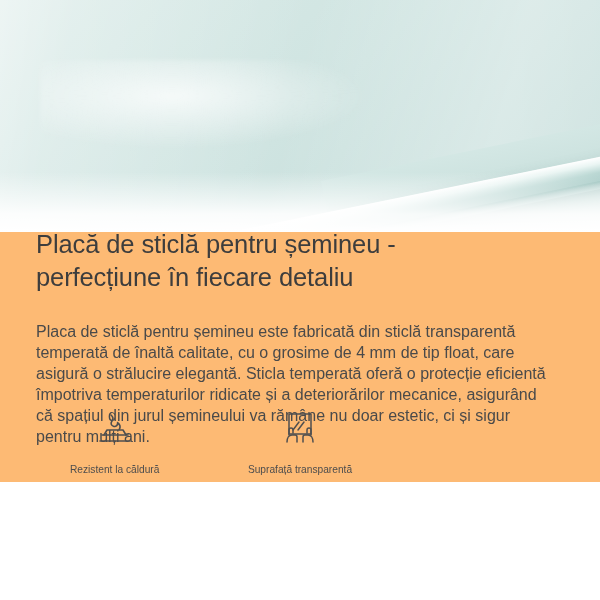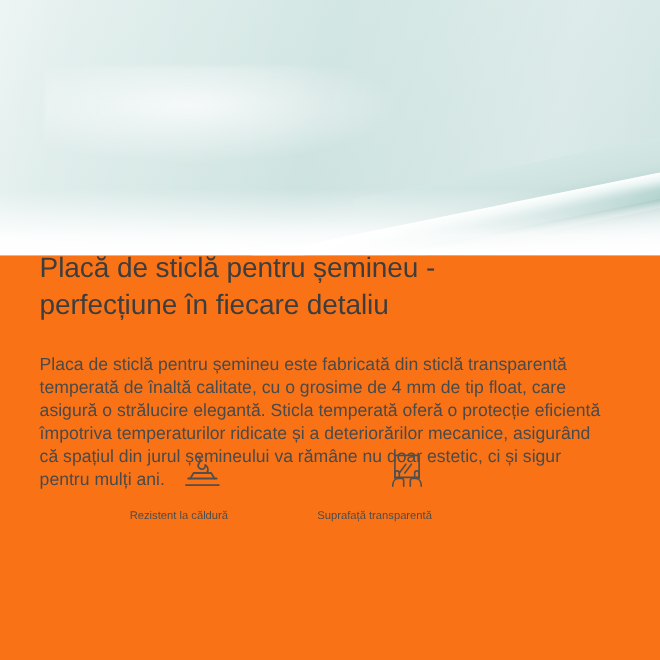--- a/index.html
+++ b/index.html
@@ -4,22 +4,22 @@
 <style>
   * { box-sizing: border-box; margin: 0; padding: 0; }
   html, body {
     width: 600px; height: 600px;
     background: #ffffff;
     font-family: "Liberation Sans", sans-serif;
     overflow: hidden;
   }
   .page {
     position: relative;
-    width: 600px; height: 600px;
-    background: #f97316;
+    width: 600px; height: 482px;
+    background: #fdba74;
   }
 
   
   .hero {
     position: absolute;
     top: 0; left: 0;
     width: 600px; height: 232px;
     overflow: hidden;
     background: #ffffff;
   }
@@ -127,21 +127,21 @@
     top: 405px; left: 0;
     width: 600px;
     display: grid;
     grid-template-columns: repeat(3, 1fr);
     row-gap: 26px;
     padding: 0 22px;
   }
   .feature {
     display: flex;
     flex-direction: column;
-    align-items: flex-end;
+    align-items: center;
     gap: 12px;
   }
   .feature .icon {
     width: 46px; height: 46px;
     display: flex; align-items: center; justify-content: center;
     color: #4f4f4f;
   }
   .feature .icon svg { display: block; }
   .feature .caption {
     font-size: 10.2px;

